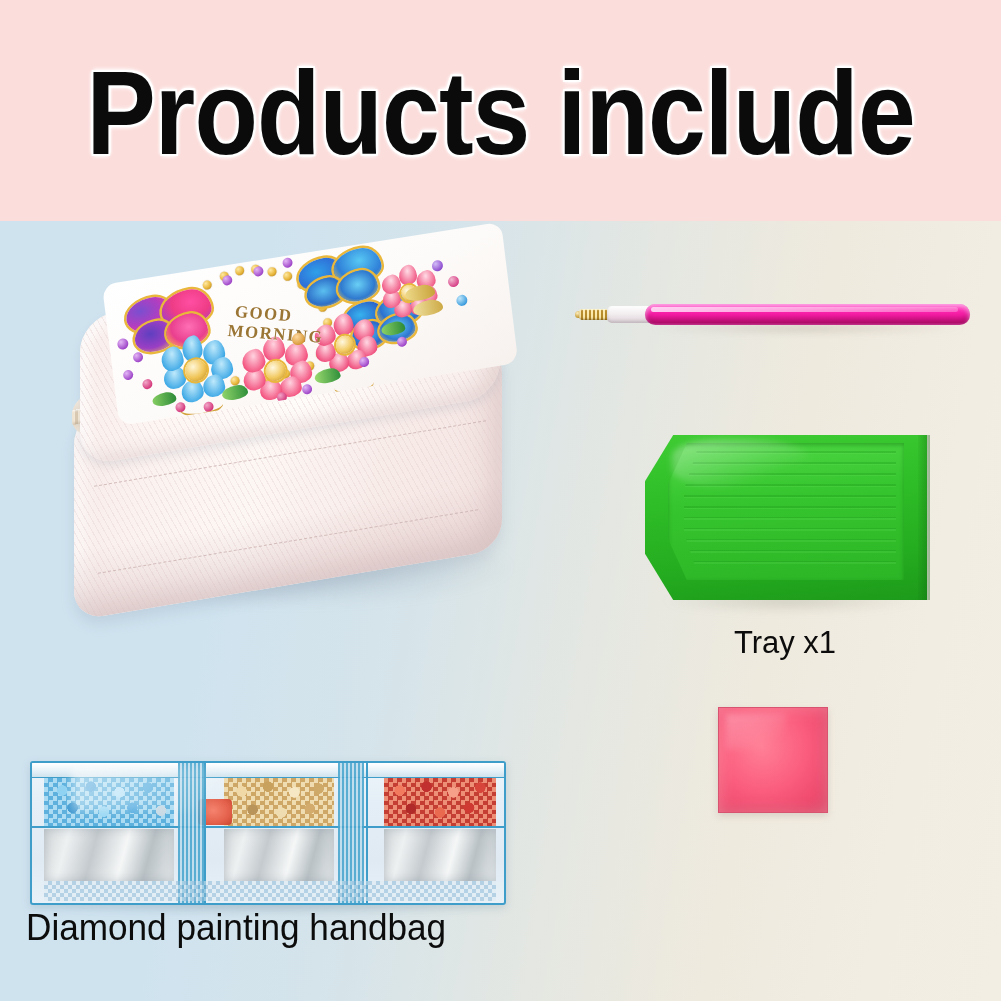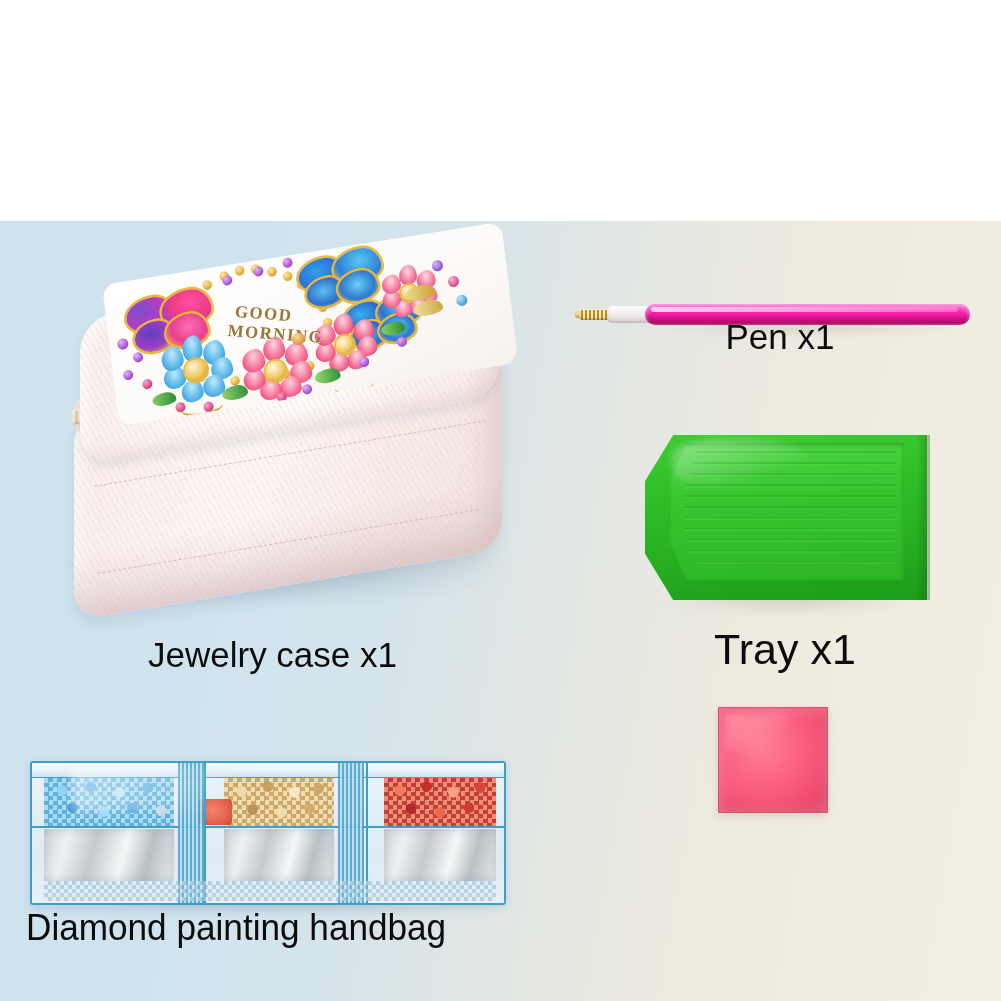--- a/index.html
+++ b/index.html
@@ -274,33 +274,36 @@
   
   .caption{
     position:absolute;
     color:#0c0c0c;
     font-family:"Liberation Sans",sans-serif;
     font-weight:400;
     white-space:nowrap;
   }
   .cap-jewelry{left:0;top:414px;width:545px;text-align:center;font-size:35px;}
   .cap-pen{left:600px;top:96px;width:360px;text-align:center;font-size:35px;}
-  .cap-tray{left:620px;top:404px;width:330px;text-align:center;font-size:43px;}
+  .cap-tray{left:620px;top:404px;width:330px;text-align:center;font-size:31px;}
   .cap-glue{left:660px;top:612px;width:340px;text-align:center;font-size:35px;}
   .cap-bag{
     left:26px;top:686px;width:520px;text-align:left;font-size:37px;
     font-family:"Liberation Sans Narrow","Liberation Sans",sans-serif;
     transform:scaleX(0.95);transform-origin:left center;
   }
 </style>
 </head>
 <body>
 
 <div id="page">
 
+  <div class="header-band">
+    <div class="header-title">Products include</div>
+  </div>
 
   <div class="body-area">
 
     <div class="case-wrap">
       <div class="case-shadow"></div>
 
       <div class="case-base">
         <div class="grain"></div>
         <div class="lowshade"></div>
       </div>
@@ -462,32 +465,30 @@
           <div style="position:absolute;left:62px;top:126px;width:44px;height:16px;border-bottom:3px solid #d3a33c;border-radius:0 0 50% 50%;"></div>
           <div style="position:absolute;left:218px;top:130px;width:40px;height:14px;border-bottom:3px solid #d3a33c;border-radius:0 0 50% 50%;"></div>
 
           <div class="lid-text" style="left:128px;top:44px;font-size:17px;transform:rotate(13deg);">GOOD</div>
           <div class="lid-text" style="left:118px;top:66px;font-size:17px;transform:rotate(13deg);">MORNING</div>
           <div class="gem" style="left:182px;top:78px;width:13px;height:12px;border-radius:50% 50% 45% 45%;background:radial-gradient(circle at 40% 30%,#ffd9a0,#d99b3a 70%,#a96d16);"></div>
         </div>
       </div>
     </div>
 
-    <div class="caption cap-jewelry">Jewelry case  x1</div>
 
     <div class="pen-wrap">
       <div class="pen-shadow"></div>
       <div class="pen-tip-end"></div>
       <div class="pen-tip"></div>
       <div class="pen-ferrule"></div>
       <div class="pen-barrel">
         <div class="hl"></div>
       </div>
     </div>
-    <div class="caption cap-pen">Pen  x1</div>
 
     <div class="tray-wrap">
       <div class="tray-shadow"></div>
       <div class="tray"></div>
       <div class="tray-inner"></div>
       <div class="tray-grooves"></div>
       <div class="tray-gloss"></div>
       <div class="tray-edge-right"></div>
     </div>
     <div class="caption cap-tray">Tray  x1</div>

